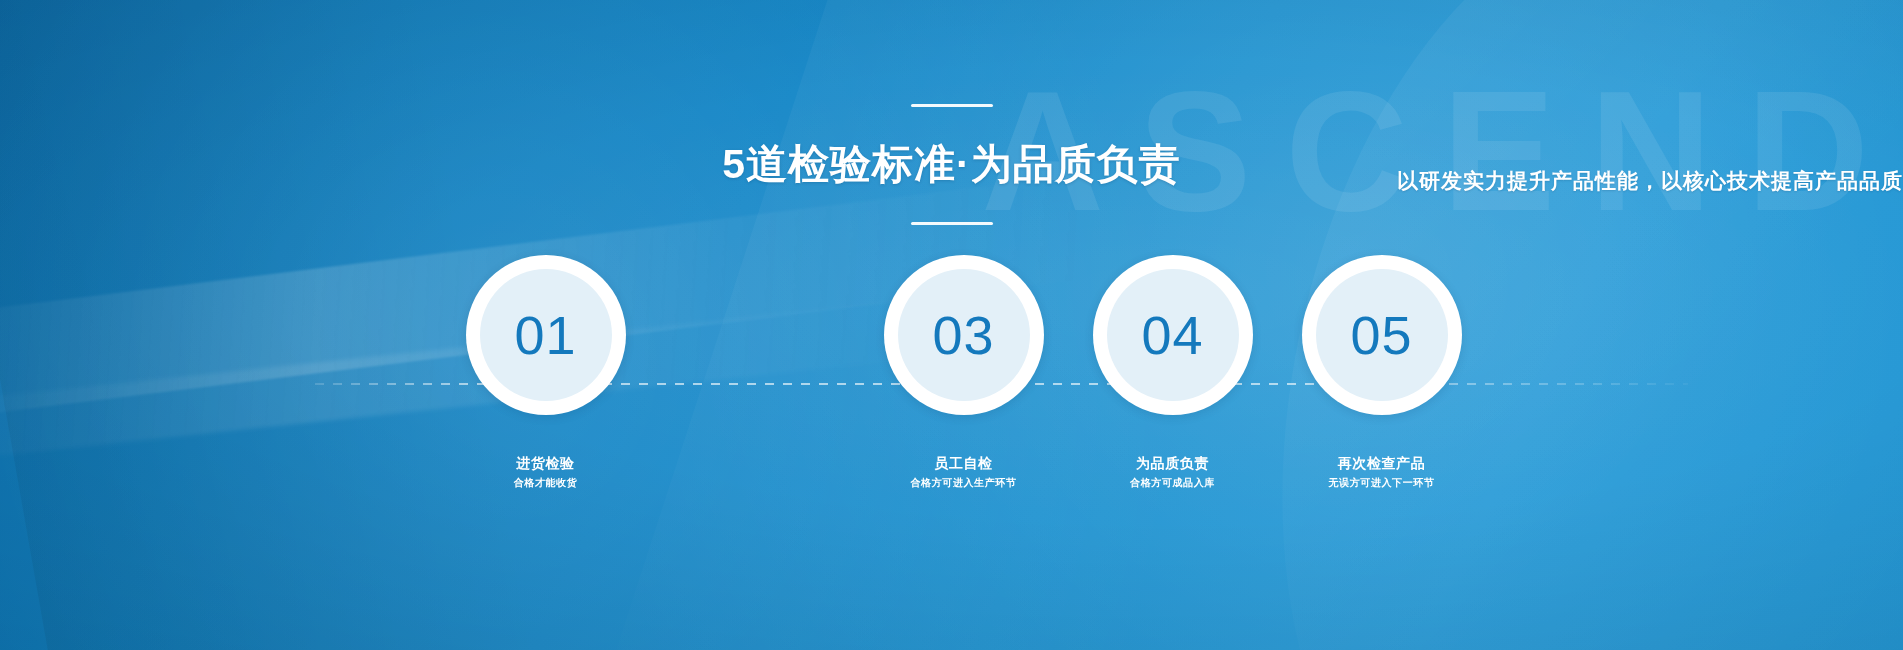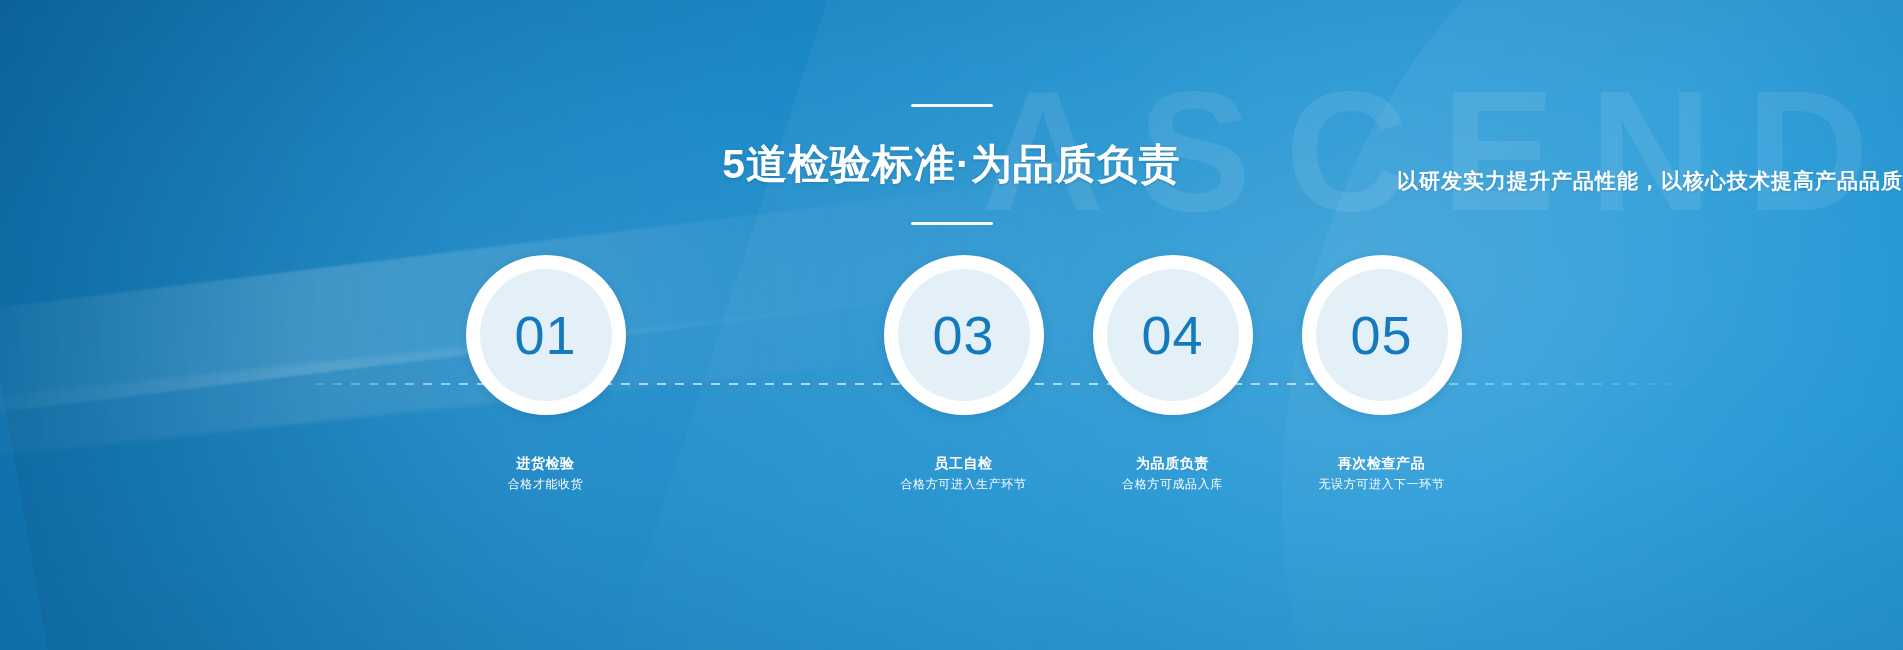--- a/index.html
+++ b/index.html
@@ -196,22 +196,22 @@
     white-space:nowrap;
   }
   .step-title {
     font-size:14px;
     font-weight:700;
     color:#ffffff;
     letter-spacing:0.6px;
     line-height:1.55;
   }
   .step-desc {
-    font-size:12px;
-    font-weight:400;
+    font-size:10px;
+    font-weight:700;
     color:#ffffff;
     letter-spacing:0.6px;
     line-height:1.55;
   }
 </style>
 </head>
 <body>
 
 <div id="banner">
 

